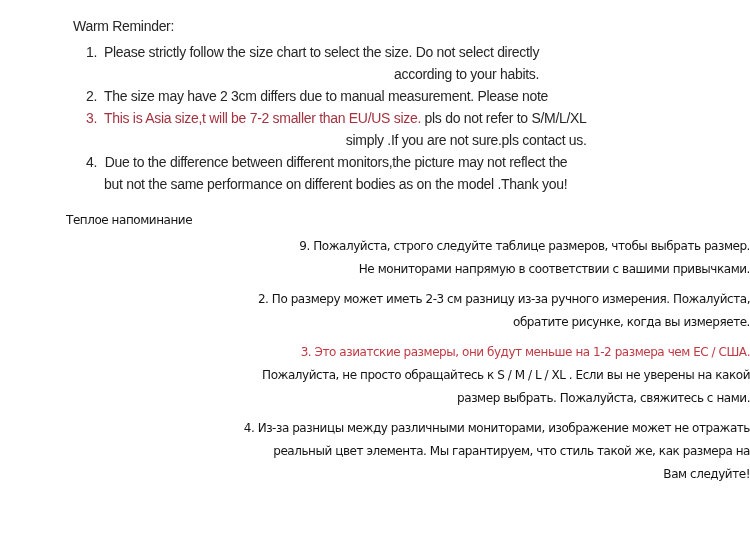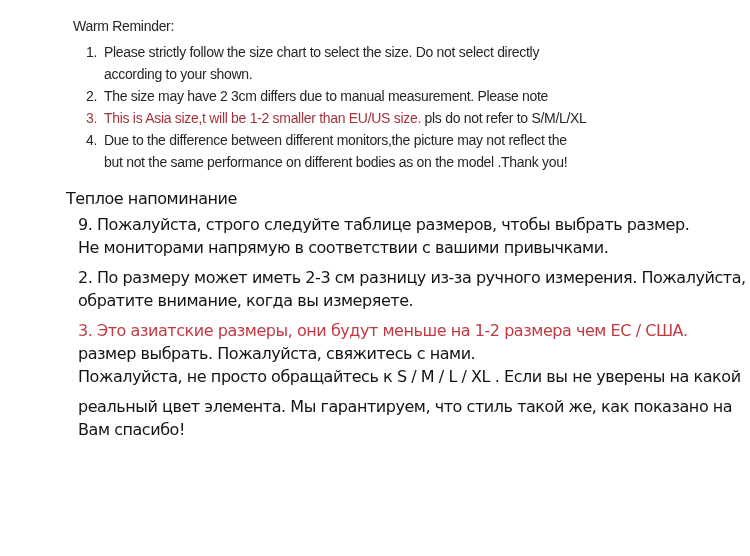--- a/index.html
+++ b/index.html
@@ -41,28 +41,29 @@
     margin-left: 13px;
   }
   .en-item .num {
     flex: 0 0 18px;
     white-space: nowrap;
   }
   .en-item .txt { display: block; }
   .line {
     display: block;
     white-space: nowrap;
+    text-align: right;
   }
   .red { color: var(--english-red); }
 
   
   .ru-section {
     padding: 14px 0 0 66px;
     font-family: "DejaVu Sans", "Liberation Sans", sans-serif;
-    font-size: 16px;
+    font-size: 12px;
     letter-spacing: -0.45px;
     color: var(--russian-black);
     line-height: 23px;
   }
   .ru-title {
     margin-bottom: 3px;
   }
   .ru-item {
     margin-left: 12px;
     margin-bottom: 7px;
@@ -74,35 +75,36 @@
 
 <div class="page">
 
   <div class="en-section">
     <div class="en-title">Warm Reminder:</div>
 
     <div class="en-item">
       <span class="num">1.</span>
       <span class="txt">
         <span class="line">Please strictly follow the size chart to select the size. Do not select directly</span>
-        <span class="line">according to your shown.</span>
+        <span class="line">according to your habits.</span>
       </span>
     </div>
 
     <div class="en-item">
       <span class="num">2.</span>
       <span class="txt">
         <span class="line">The size may have 2 3cm differs due to manual measurement. Please note</span>
       </span>
     </div>
 
     <div class="en-item">
       <span class="num red">3.</span>
       <span class="txt">
-        <span class="line"><span class="red">This is Asia size,t will be 1-2 smaller than EU/US size.</span><span> pls do not refer to S/M/L/XL</span></span>
+        <span class="line"><span class="red">This is Asia size,t will be 7-2 smaller than EU/US size.</span><span> pls do not refer to S/M/L/XL</span></span>
+        <span class="line">simply .If you are not sure.pls contact us.</span>
       </span>
     </div>
 
     <div class="en-item">
       <span class="num">4.</span>
       <span class="txt">
         <span class="line">Due to the difference between different monitors,the picture may not reflect the</span>
         <span class="line">but not the same performance on different bodies as on the model .Thank you!</span>
       </span>
     </div>
@@ -111,28 +113,29 @@
   <div class="ru-section">
     <div class="ru-title">Теплое напоминание</div>
 
     <div class="ru-item">
       <span class="line">9. Пожалуйста, строго следуйте таблице размеров, чтобы выбрать размер.</span>
       <span class="line">Не мониторами напрямую в соответствии с вашими привычками.</span>
     </div>
 
     <div class="ru-item">
       <span class="line">2. По размеру может иметь 2-3 см разницу из-за ручного измерения. Пожалуйста,</span>
-      <span class="line">обратите внимание, когда вы измеряете.</span>
+      <span class="line">обратите рисунке, когда вы измеряете.</span>
     </div>
 
     <div class="ru-item">
       <span class="line ru-red">3. Это азиатские размеры, они будут меньше на 1-2 размера чем ЕС / США.</span>
+      <span class="line">Пожалуйста, не просто обращайтесь к S / M / L / XL . Если вы не уверены на какой</span>
       <span class="line">размер выбрать. Пожалуйста, свяжитесь с нами.</span>
-      <span class="line">Пожалуйста, не просто обращайтесь к S / M / L / XL . Если вы не уверены на какой</span>
     </div>
 
     <div class="ru-item">
-      <span class="line">реальный цвет элемента. Мы гарантируем, что стиль такой же, как показано на</span>
-      <span class="line">Вам спасибо!</span>
+      <span class="line">4. Из-за разницы между различными мониторами, изображение может не отражать</span>
+      <span class="line">реальный цвет элемента. Мы гарантируем, что стиль такой же, как размера на</span>
+      <span class="line">Вам следуйте!</span>
     </div>
   </div>
 
 </div>
 
 </body></html>

